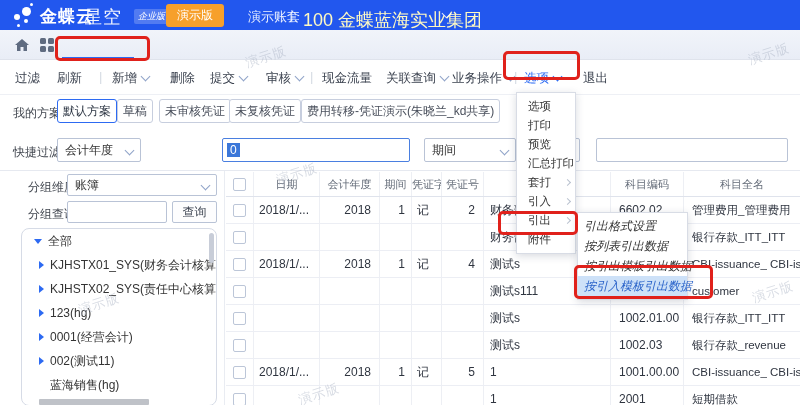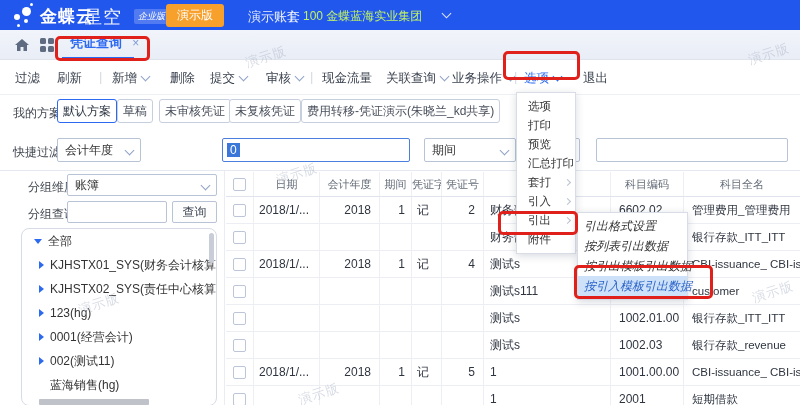--- a/index.html
+++ b/index.html
@@ -15,21 +15,21 @@
   .d3{ width:4px; height:4px; left:16px; top:16px; } .d4{ width:3px; height:3px; left:9px; top:21px; }
   .d5{ width:3px; height:3px; left:22px; top:0px; }
   .logo1 { position:absolute; left:40px; top:5px; color:#fff; font-size:17px; font-weight:bold; letter-spacing:1px; }
   .logo2 { position:absolute; left:84px; top:5px; color:rgba(255,255,255,.93); font-size:18px; letter-spacing:1px; }
   .edition { position:absolute; left:134px; top:9px; background:rgba(255,255,255,.22); color:#fff;
              font-size:9px; padding:1px 4px; border-radius:2px; font-style:italic; }
   .demo-badge { position:absolute; left:166px; top:4px; background:#f7a02b; color:#fff; font-size:12px;
                 padding:3px 11px; border-radius:3px; }
   .acct { position:absolute; left:248px; top:8px; color:#eaf0ff; font-size:13px; }
   .acct-sep { position:absolute; left:290px; top:7px; color:rgba(255,255,255,.55); font-size:13px; }
-  .company { position:absolute; left:303px; top:8px; color:#bef264; font-size:12px; }
+  .company { position:absolute; left:303px; top:8px; color:#fef9c3; font-size:18px; }
   .chev { width:7px; height:7px; border-right:1.6px solid #8fa3c8; border-bottom:1.6px solid #8fa3c8;
           display:inline-block; transform:rotate(45deg); }
   .chev.white { border-color:rgba(255,255,255,.85); }
   .topbar-chev { position:absolute; left:443px; top:10px; }
 
   
   .tabbar { position:absolute; left:0; top:30px; width:800px; height:30px;
             background:linear-gradient(#f1f4fa,#e9edf6); border-bottom:1px solid #dfe3ec; }
   .home-ic { position:absolute; left:14px; top:7px; width:16px; height:16px; }
   .grid-ic { position:absolute; left:40px; top:8px; width:14px; height:14px; display:grid;
@@ -145,24 +145,20 @@
     <svg class="home-ic" viewBox="0 0 16 16">
       <path d="M8 2 L15 8 H13 V14 H9.5 V10 H6.5 V14 H3 V8 H1 Z" fill="#5f6b80"></path>
     </svg>
     <div class="grid-ic">
         <i></i>
         <i></i>
         <i></i>
         <i></i>
       </div>
   </div>
-  <div class="tab">
-    <span class="tab-label">凭证查询</span>
-    <span class="tab-close">×</span>
-  </div>
   <div class="tab-underline"></div>
 
   <div class="toolbar"></div>
   <span class="tb" style="left:15px">过滤</span>
   <span class="tb" style="left:57px">刷新</span>
   <span class="tb-sep" style="left:99px">|</span>
   <span class="tb" style="left:112px"><span>新增</span><span class="chev"></span></span>
   <span class="tb" style="left:170px">删除</span>
   <span class="tb" style="left:210px"><span>提交</span><span class="chev"></span></span>
   <span class="tb" style="left:266px"><span>审核</span><span class="chev"></span></span>

